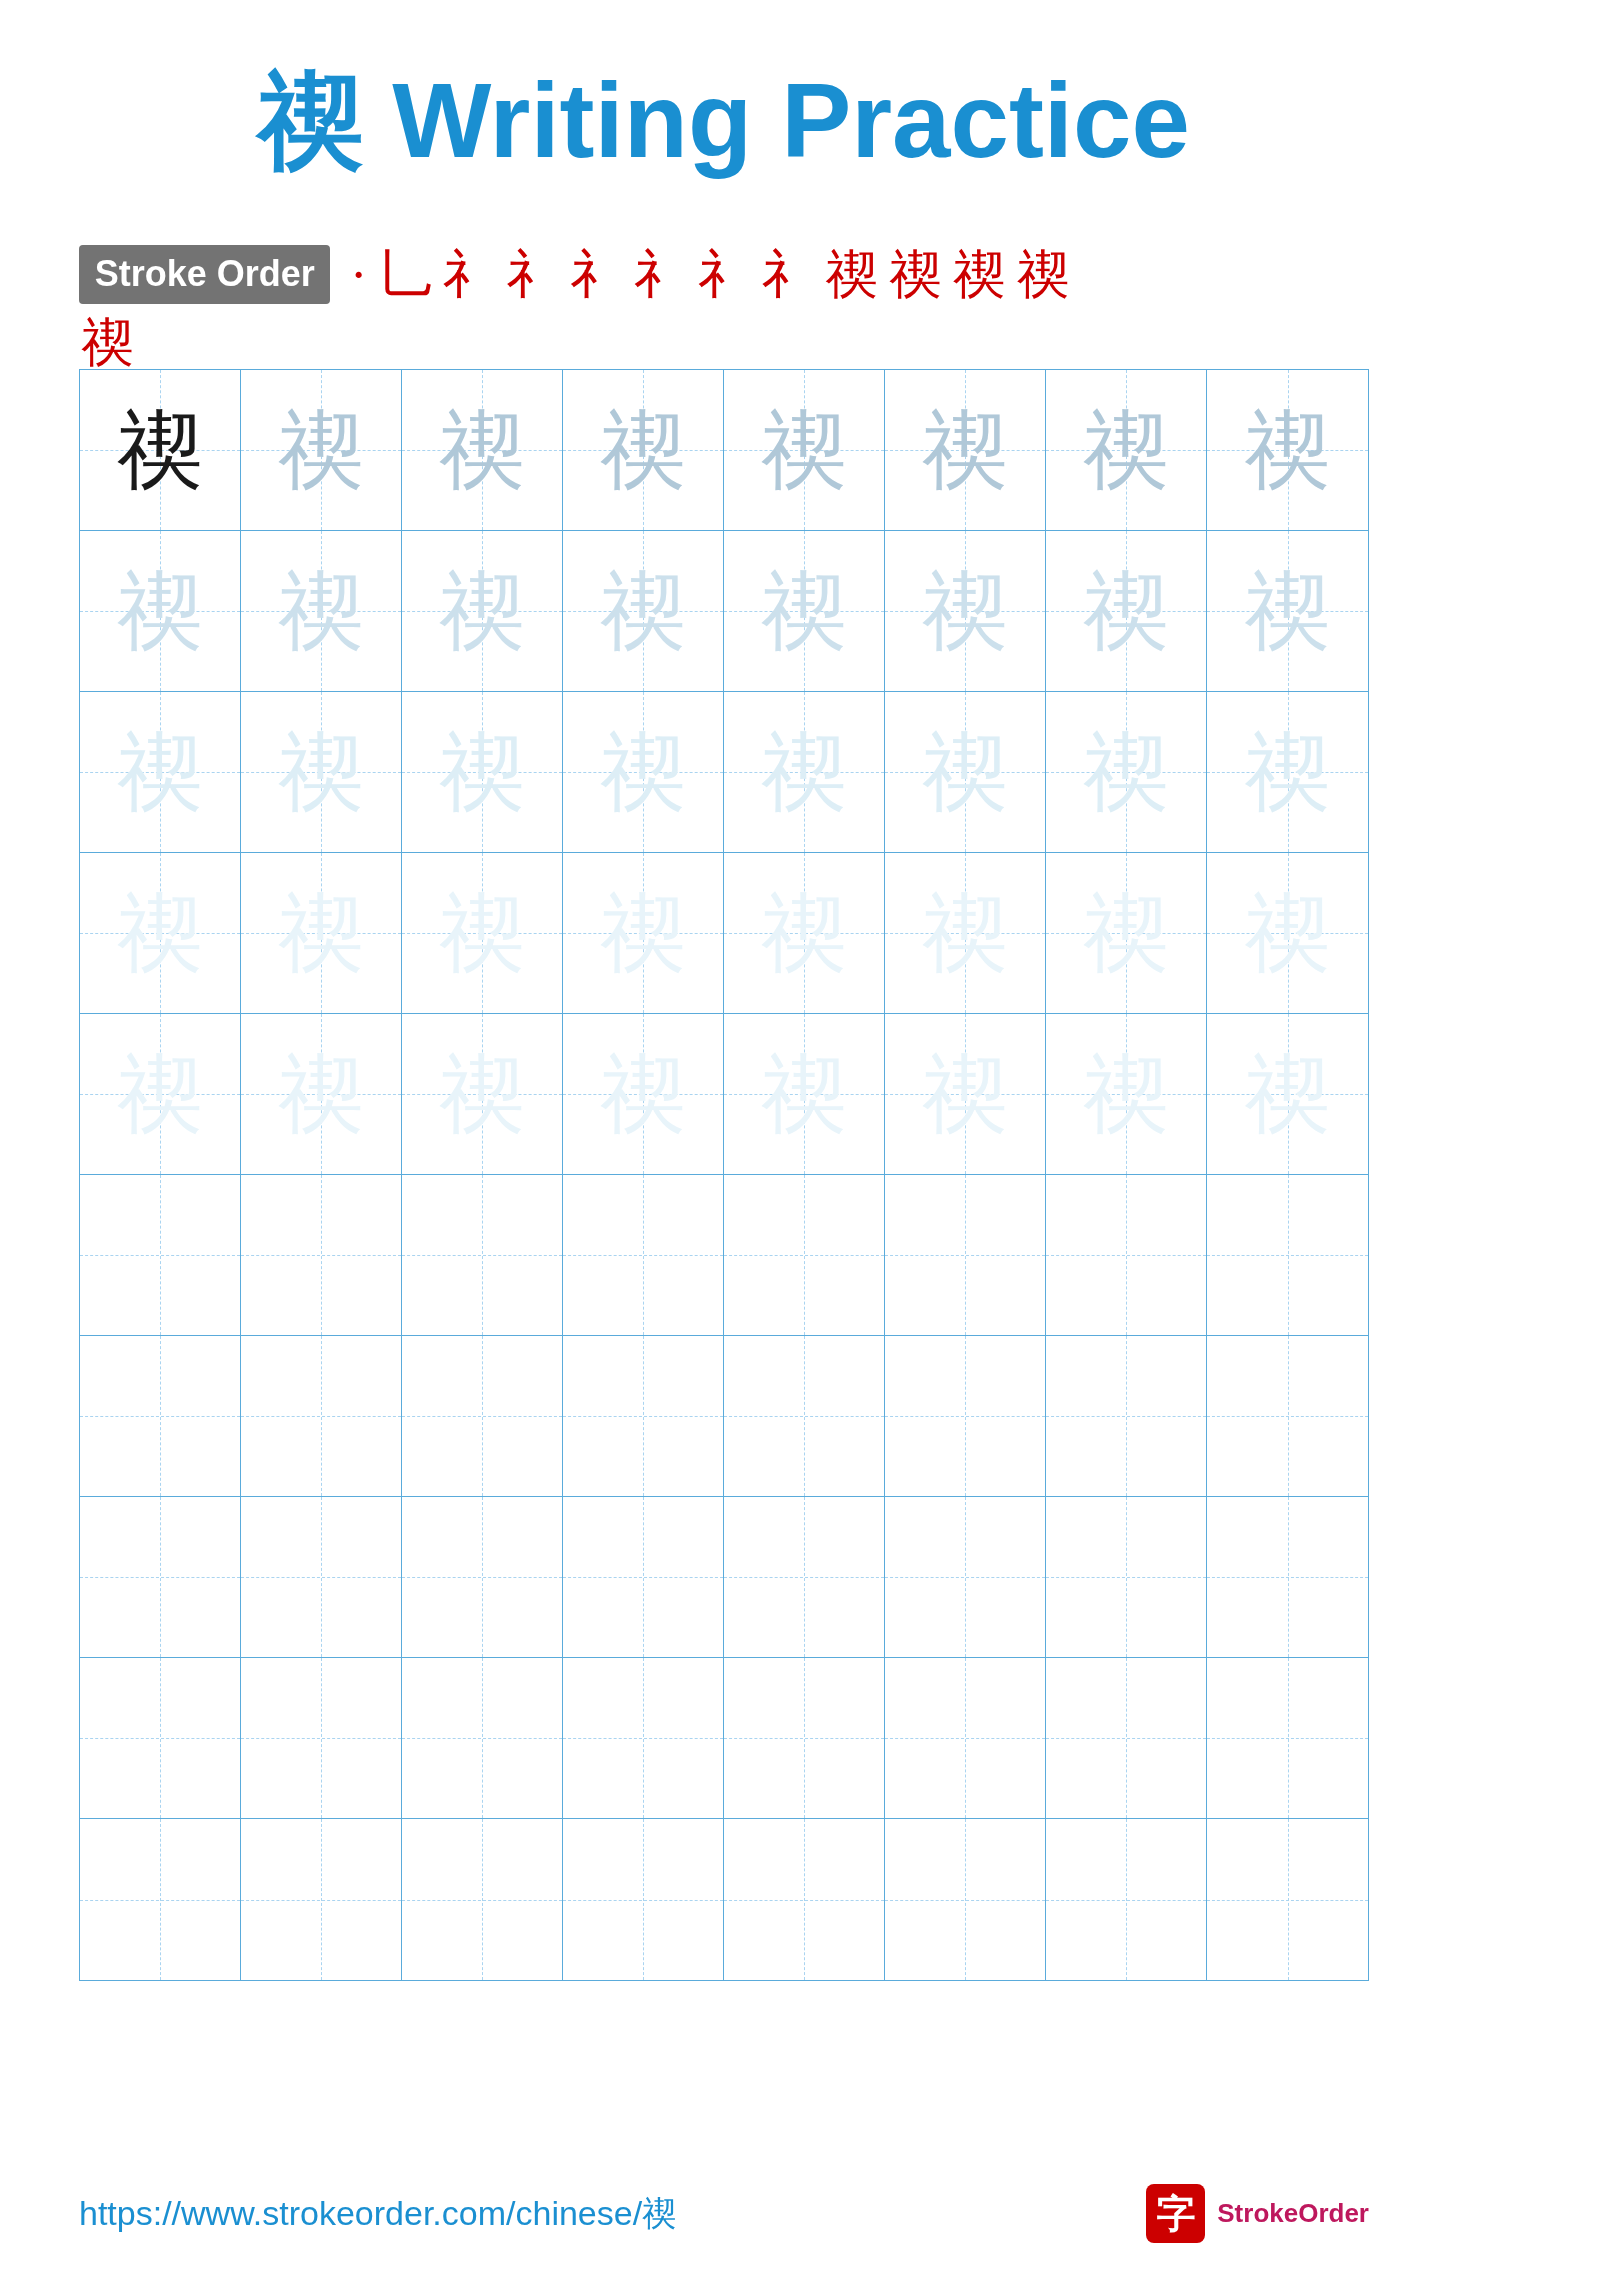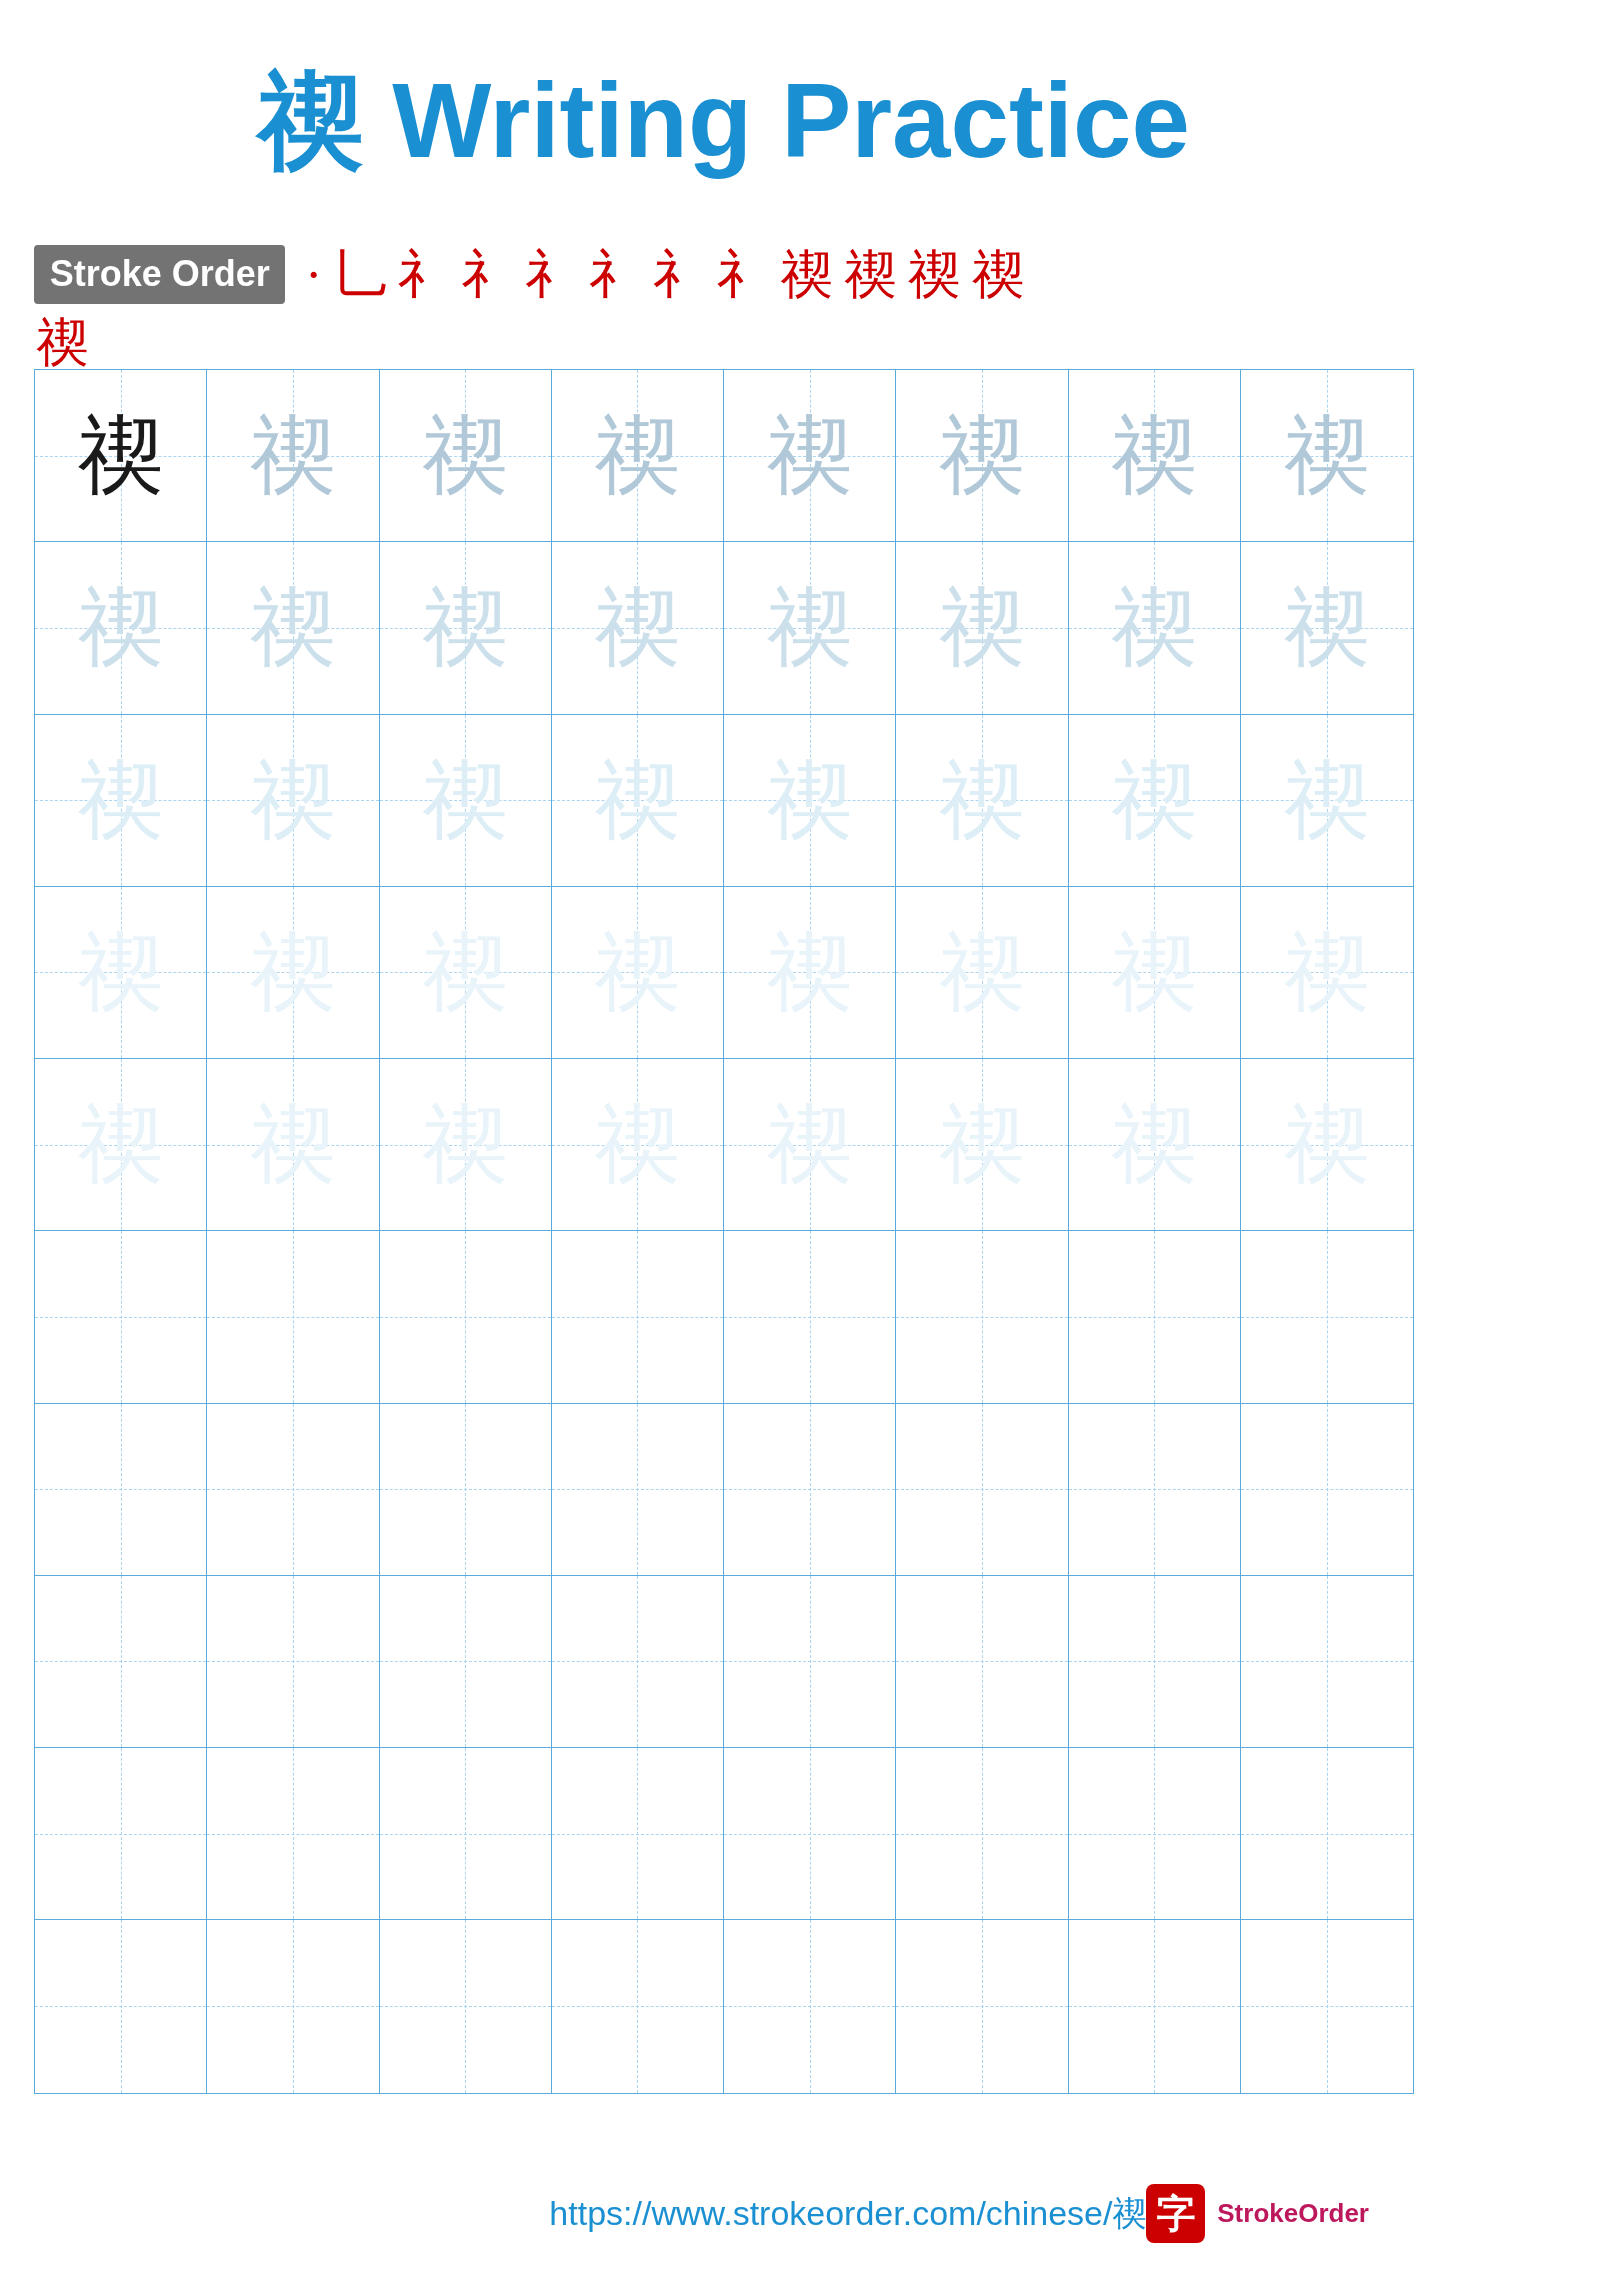--- a/index.html
+++ b/index.html
@@ -9,21 +9,21 @@
       min-height: 2295px;
       background: #ffffff;
       font-family: serif;
       position: relative;
     }
 
     .page {
       width: 1448px;
       min-height: 2295px;
       background: #fff;
-      padding: 52px 34px;
+      padding: 52px 79px;
       position: relative;
     }
 
     
     .title {
       text-align: center;
       font-size: 105px;
       font-weight: bold;
       color: #1a8fd1;
       margin-bottom: 52px;
@@ -141,21 +141,21 @@
     }
 
     
     .footer {
       position: absolute;
       bottom: 52px;
       left: 79px;
       right: 79px;
       display: flex;
       align-items: center;
-      justify-content: flex-end;
+      justify-content: space-between;
     }
 
     .footer-url {
       font-size: 34px;
       color: #1a8fd1;
       font-family: Arial, sans-serif;
     }
 
     .footer-brand {
       display: flex;

